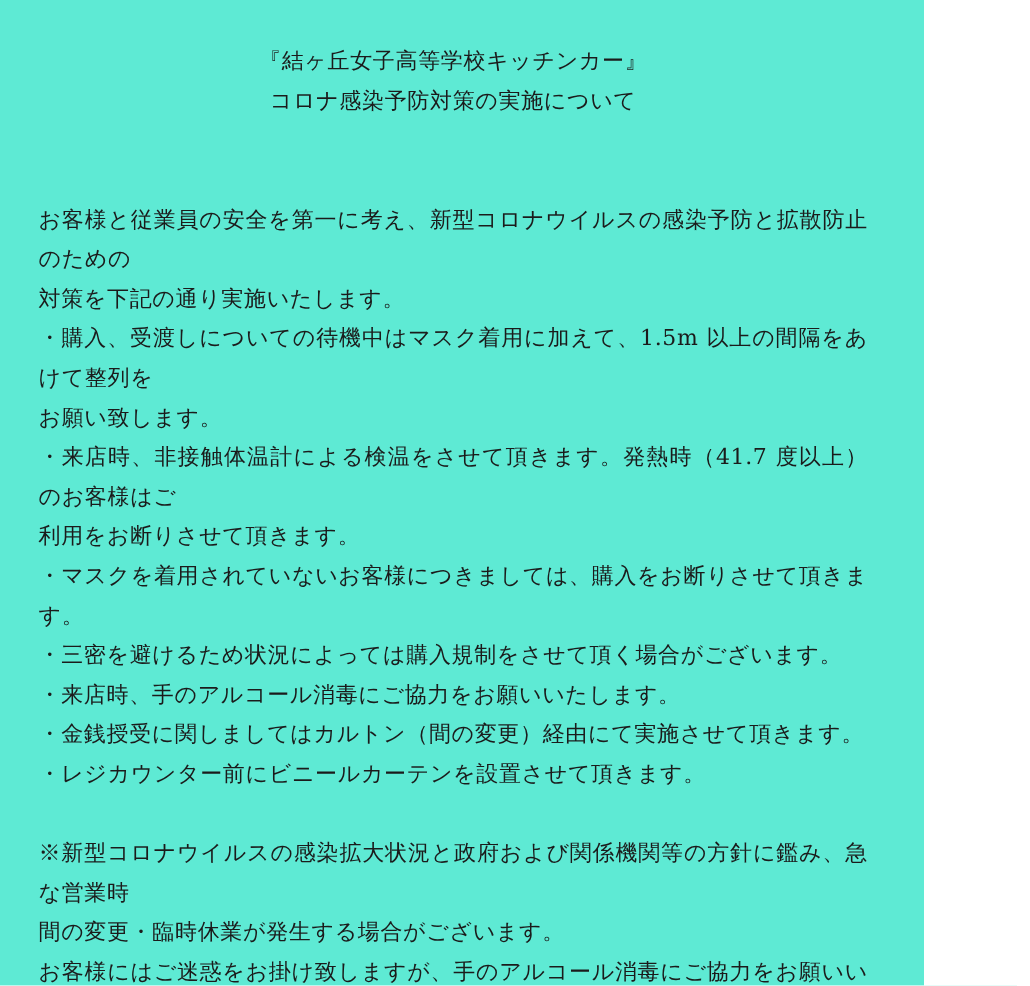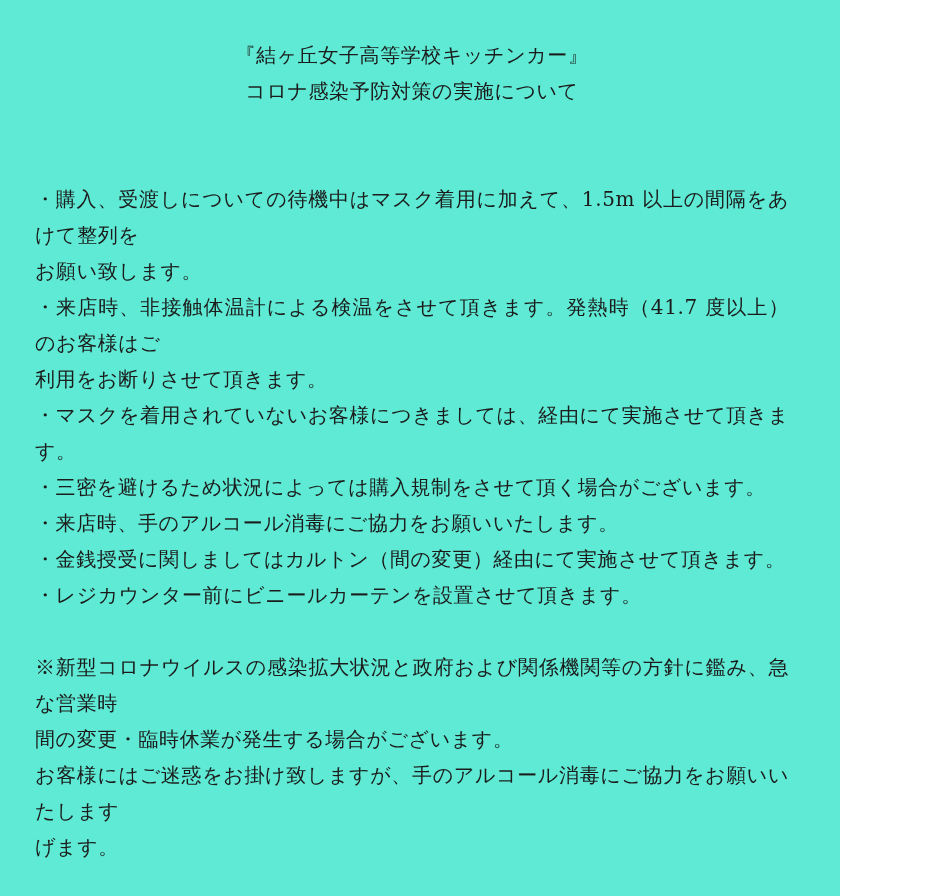--- a/index.html
+++ b/index.html
@@ -50,27 +50,29 @@
 </head>
 <body>
 
 <div class="page">
 
   <div class="title-block">
     <div class="title-line">『結ヶ丘女子高等学校キッチンカー』</div>
     <div class="title-line">コロナ感染予防対策の実施について</div>
   </div>
 
+  <p class="intro-paragraph">お客様と従業員の安全を第一に考え、新型コロナウイルスの感染予防と拡散防止のための
+対策を下記の通り実施いたします。</p>
 
   <div class="measures-list">
       <p class="measure-line">・購入、受渡しについての待機中はマスク着用に加えて、1.5m 以上の間隔をあけて整列を
 お願い致します。</p>
       <p class="measure-line">・来店時、非接触体温計による検温をさせて頂きます。発熱時（41.7 度以上）のお客様はご
 利用をお断りさせて頂きます。</p>
-      <p class="measure-line">・マスクを着用されていないお客様につきましては、経由にて実施させて頂きます。</p>
+      <p class="measure-line">・マスクを着用されていないお客様につきましては、購入をお断りさせて頂きます。</p>
       <p class="measure-line">・三密を避けるため状況によっては購入規制をさせて頂く場合がございます。</p>
       <p class="measure-line">・来店時、手のアルコール消毒にご協力をお願いいたします。</p>
       <p class="measure-line">・金銭授受に関しましてはカルトン（間の変更）経由にて実施させて頂きます。</p>
       <p class="measure-line">・レジカウンター前にビニールカーテンを設置させて頂きます。</p>
     </div>
 
   <p class="note-paragraph">※新型コロナウイルスの感染拡大状況と政府および関係機関等の方針に鑑み、急な営業時
 間の変更・臨時休業が発生する場合がございます。</p>
 
   <p class="closing-paragraph">お客様にはご迷惑をお掛け致しますが、手のアルコール消毒にご協力をお願いいたします

